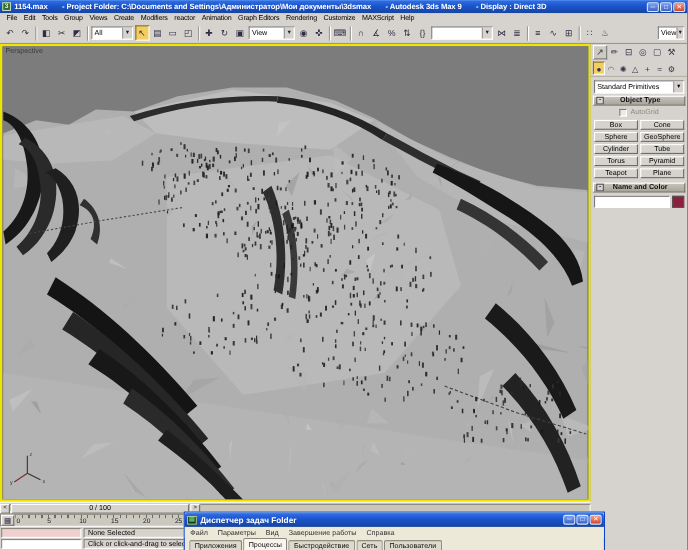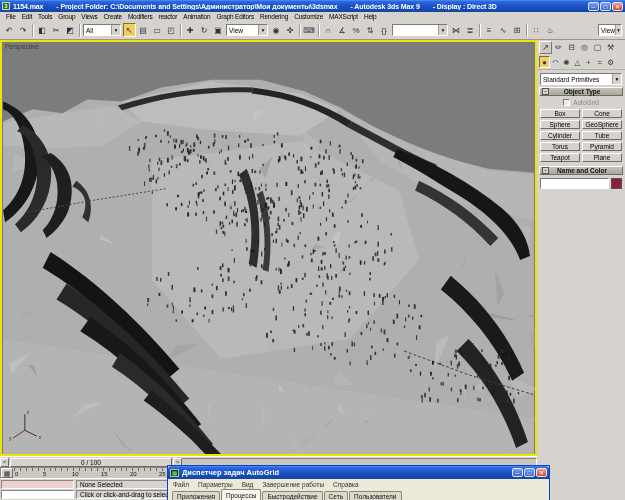--- a/index.html
+++ b/index.html
@@ -1001,21 +1001,21 @@
   <div id="statusbar">
     <div id="listener-pink"></div>
     <div id="listener-white"></div>
     <div id="status-sel">None Selected</div>
     <div id="status-prompt">Click or click-and-drag to select objects</div>
   </div>
 
   <div id="taskmgr">
     <div id="tm-title">
       <div id="tm-icon">▦</div>
-      <div id="tm-title-text">Диспетчер задач AutoGrid</div>
+      <div id="tm-title-text">Диспетчер задач Folder</div>
       <div class="wbtns">
         <div class="wbtn">─</div>
         <div class="wbtn">□</div>
         <div class="wbtn close">✕</div>
       </div>
     </div>
     <div id="tm-menu">
       <span>Файл</span>
       <span>Параметры</span>
       <span>Вид</span>

